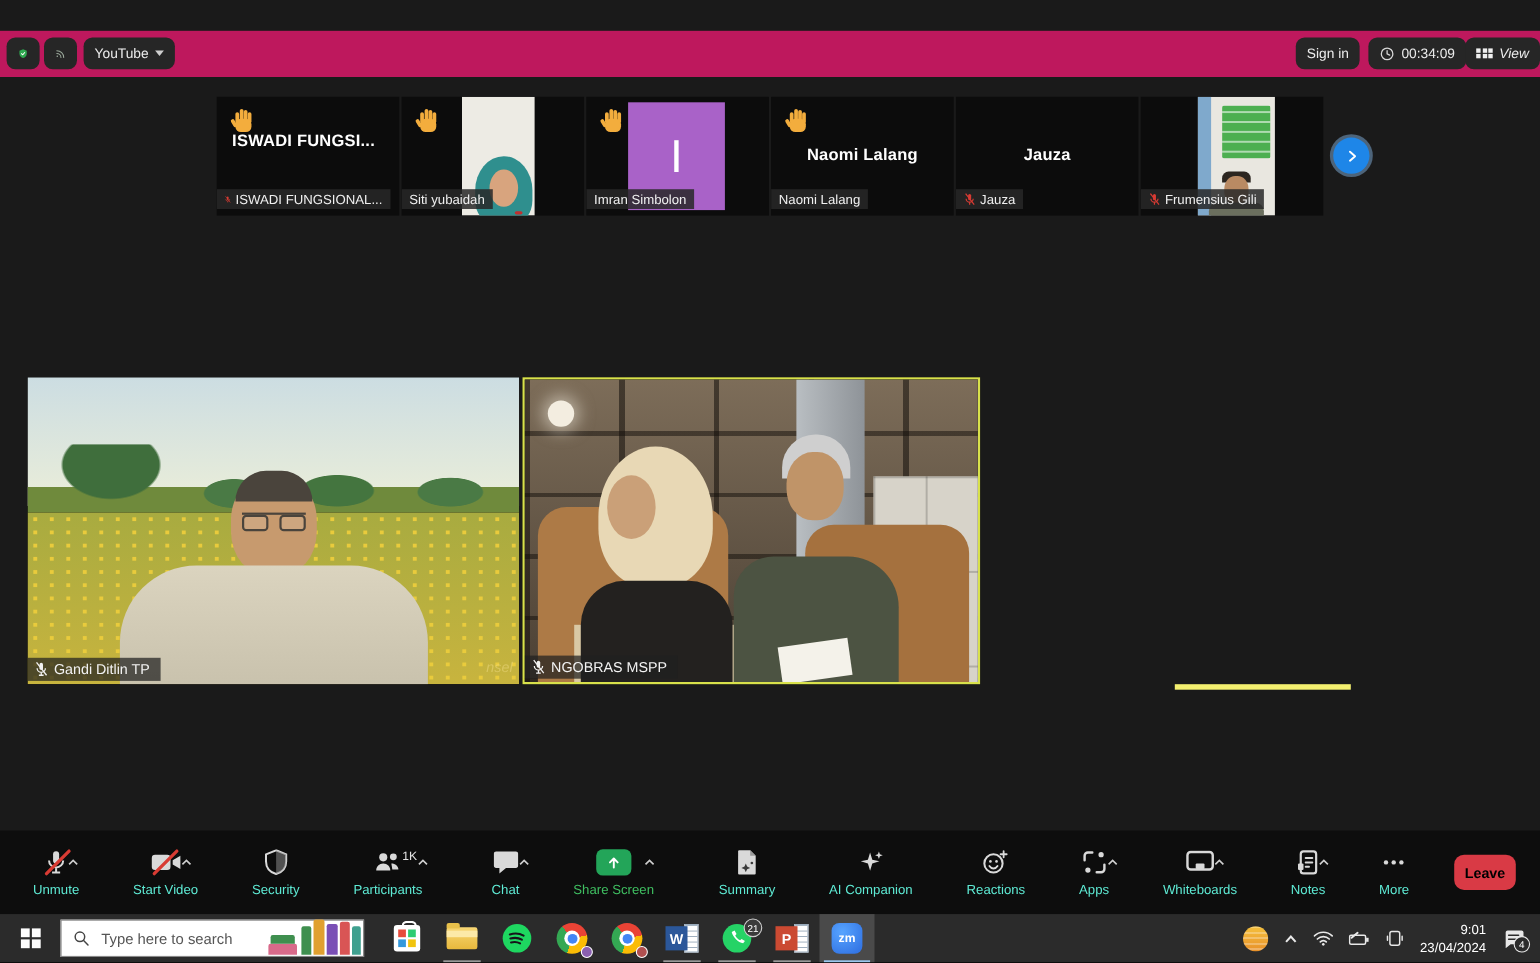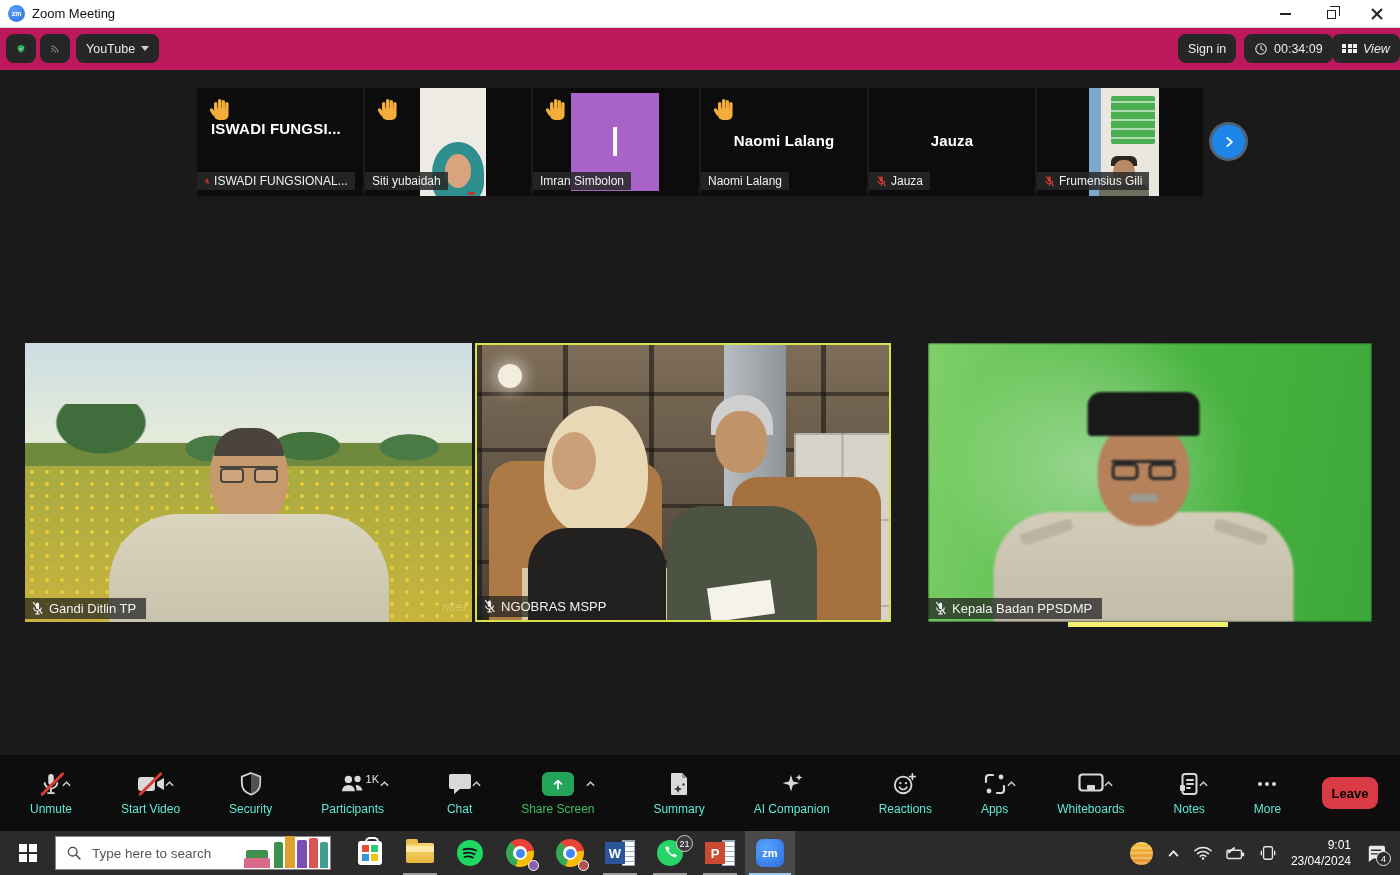--- a/index.html
+++ b/index.html
@@ -182,37 +182,20 @@
     background:repeating-linear-gradient(rgba(255,255,255,.28) 0 2px,rgba(0,0,0,0) 2px 5px),linear-gradient(#f5c13d,#e8902a);}
   .clockblk{color:#fff;font-size:12px;text-align:right;line-height:1.35;margin:0 8px;}
   .notif-badge{position:absolute;right:-5px;bottom:-4px;width:15px;height:15px;border-radius:50%;background:#2b2b2b;
     border:1.5px solid #e8e8e8;color:#fff;font-size:9px;display:flex;align-items:center;justify-content:center;}
 </style>
 </head>
 <body>
 
 <div id="app">
 
-  <div class="titlebar">
-    <div class="zm-badge">
-        <span>zm</span>
-      </div>
-    <span class="win-title">Zoom Meeting</span>
-    <div class="win-controls">
-      <div class="wc">
-          <span class="min-glyph"></span>
-        </div>
-      <div class="wc">
-          <span class="restore-glyph"></span>
-        </div>
-      <div class="wc">
-          <span class="x-glyph"></span>
-        </div>
-    </div>
-  </div>
 
   <div class="subbar">
     <div class="pill" style="left:6px;width:30px;">
       <svg width="16" height="16" viewBox="0 0 24 24">
           <path d="M12 2l8 3.2V11c0 5.2-3.4 8.6-8 10-4.6-1.4-8-4.8-8-10V5.2z" fill="#2ea84f"></path>
           <path d="M8.5 11.5L11 14l4.5-5" stroke="#fff" stroke-width="2.2" fill="none" stroke-linecap="round" stroke-linejoin="round"></path>
         </svg>
     </div>
     <div class="pill" style="left:40px;width:30px;">
       <svg width="16" height="16" viewBox="0 0 24 24">
@@ -412,44 +395,20 @@
     <div class="s-label">
       <svg width="13" height="15" viewBox="0 0 24 28">
           <rect x="9" y="3" width="6" height="12" rx="3" fill="#f2f2f2"></rect>
           <path d="M5 12a7 7 0 0 0 14 0M12 19v5M8 24h8" stroke="#f2f2f2" stroke-width="2.2" fill="none"></path>
           <path d="M4 2l17 22" stroke="#f2f2f2" stroke-width="2.2"></path>
         </svg>
       <span>NGOBRAS MSPP</span>
     </div>
   </div>
 
-  <div class="stile" style="left:928px;width:444px;">
-    <div class="s3-wrap">
-      <div class="s3-bg"></div>
-      <div class="s3-person">
-        <div class="s3-shirt"></div>
-        <div class="s3-face">
-          <div class="s3-glasses">
-              <i></i>
-              <i></i>
-            </div>
-          <div class="s3-mustache"></div>
-        </div>
-        <div class="s3-cap"></div>
-      </div>
-    </div>
-    <div class="s-label">
-      <svg width="13" height="15" viewBox="0 0 24 28">
-          <rect x="9" y="3" width="6" height="12" rx="3" fill="#f2f2f2"></rect>
-          <path d="M5 12a7 7 0 0 0 14 0M12 19v5M8 24h8" stroke="#f2f2f2" stroke-width="2.2" fill="none"></path>
-          <path d="M4 2l17 22" stroke="#f2f2f2" stroke-width="2.2"></path>
-        </svg>
-      <span>Kepala Badan PPSDMP</span>
-    </div>
-  </div>
 
   <div class="yellow-bar"></div>
 
   <div class="controlbar">
 
     <div class="ctrl">
       <span class="ic">
         <svg width="22" height="26" viewBox="0 0 24 28">
             <rect x="9" y="3" width="6" height="12" rx="3" fill="#d9d9d9"></rect>
             <path d="M5 12a7 7 0 0 0 14 0M12 19v5M8 24h8" stroke="#d9d9d9" stroke-width="2" fill="none"></path>

